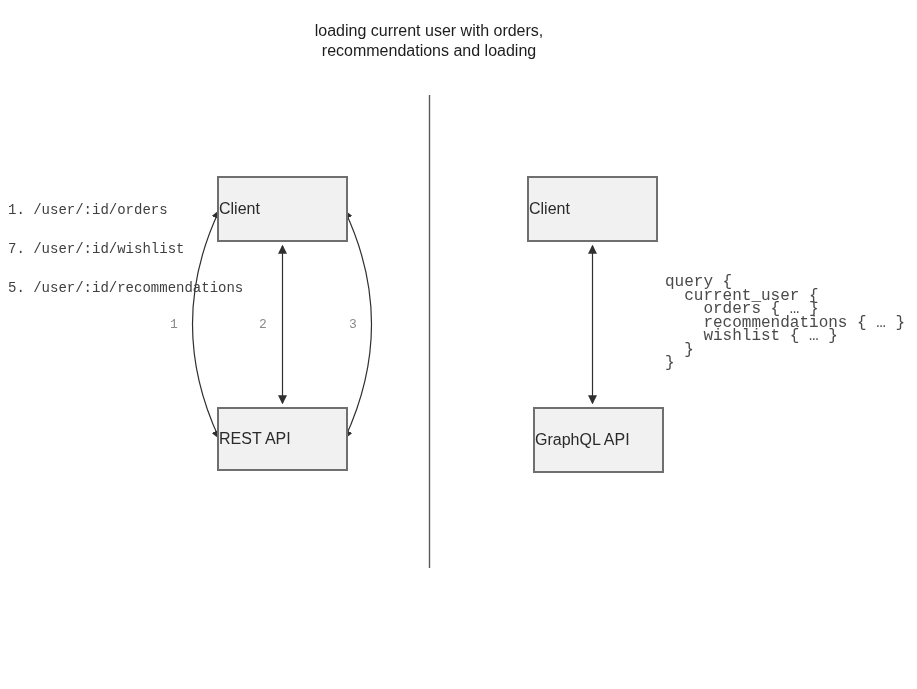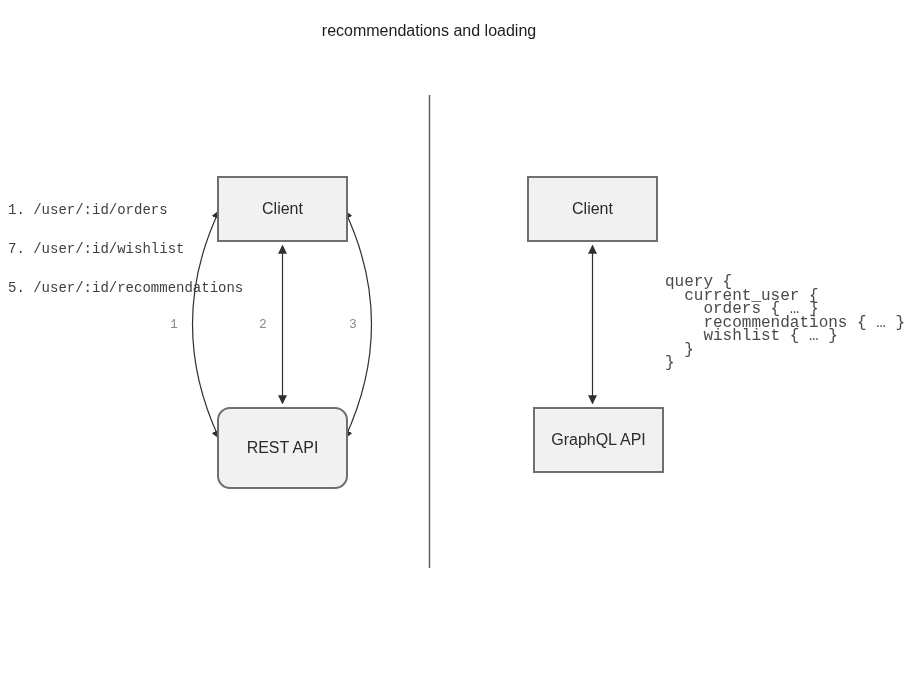--- a/index.html
+++ b/index.html
@@ -22,26 +22,26 @@
     color: #1d1d1d;
   }
   .mono { font-family: "Liberation Mono", "DejaVu Sans Mono", monospace; }
   .node {
     position: absolute;
     background: #f1f1f1;
     border: 2px solid #6f6f6f;
     box-sizing: border-box;
     display: flex;
     align-items: center;
-    justify-content: center;
+    justify-content: flex-start;
     font-size: 16px;
     color: #2a2a2a;
   }
   .node-client-left  { left: 217px; top: 176px; width: 131px; height: 66px; }
-  .node-rest         { left: 217px; top: 407px; width: 131px; height: 82px; border-radius: 13px; }
+  .node-rest         { left: 217px; top: 407px; width: 131px; height: 64px; }
   .node-client-right { left: 527px; top: 176px; width: 131px; height: 66px; }
   .node-graphql      { left: 527px; top: 407px; width: 131px; height: 66px; margin-left: 6px; }
   .endpoints {
     position: absolute;
     left: 8px;
     top: 178px;
     font-size: 14px;
     line-height: 13px;
     color: #3f3f3f;
     white-space: pre;
@@ -71,20 +71,21 @@
     top: 0;
     pointer-events: none;
   }
 </style>
 </head>
 <body>
 
 <div class="canvas">
 
   <div class="title">
+    <div>loading current user with orders,</div>
     <div>recommendations and loading</div>
   </div>
 
   <svg class="overlay" width="917" height="689">
     <defs>
       <marker id="ah" viewBox="0 0 10 10" refX="8.5" refY="5" markerWidth="7.5" markerHeight="7.5" orient="auto-start-reverse">
         <path d="M0,0 L10,5 L0,10 z" fill="#2f2f2f"></path>
       </marker>
     </defs>
     <line x1="429.5" y1="95" x2="429.5" y2="568" stroke="#5a5a5a" stroke-width="1.4"></line>

